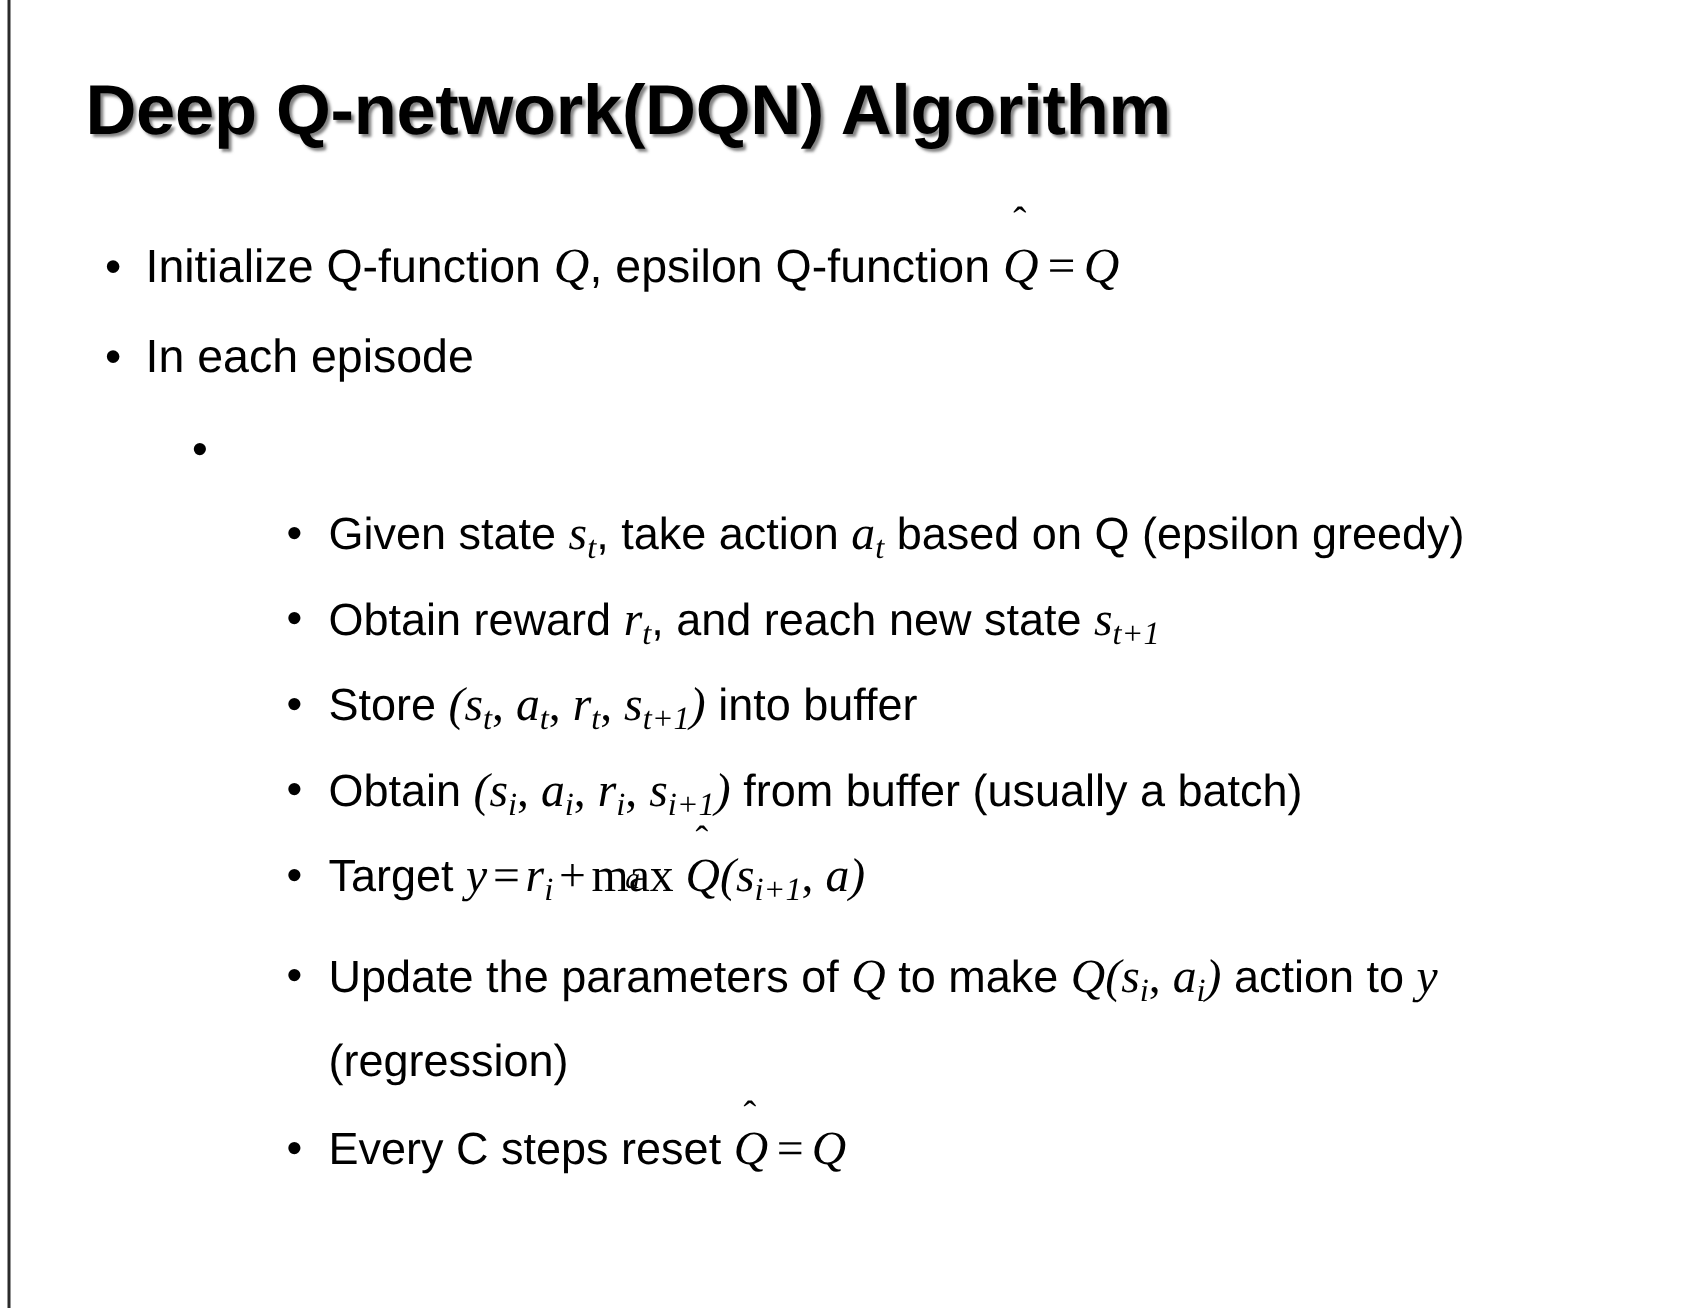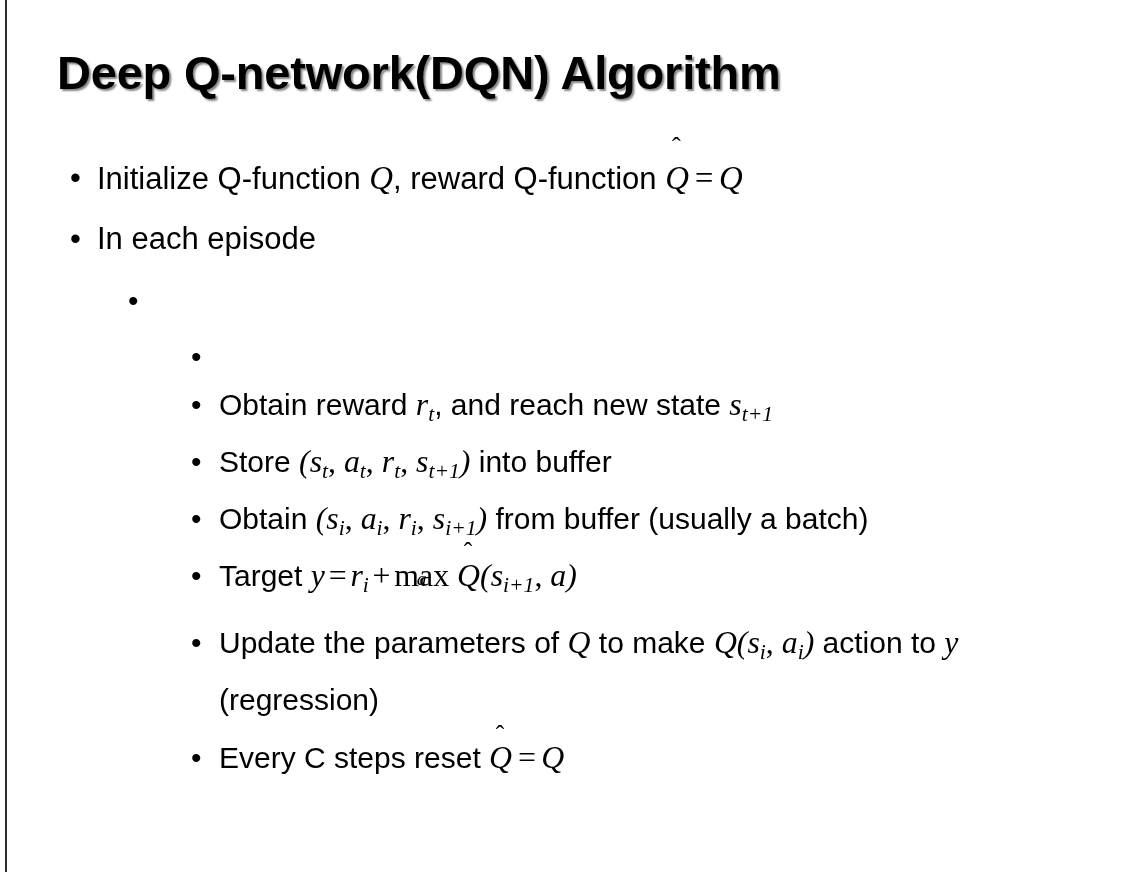--- a/index.html
+++ b/index.html
@@ -153,38 +153,39 @@
 <div class="slide">
 
   <div class="edge-rule"></div>
 
   <div class="slide-title">Deep Q-network(DQN) Algorithm</div>
 
   <div class="body-list">
 
     <div class="bullet-row lvl1">
       <span class="bullet-glyph">•</span>
-      <span class="bullet-text"><span>Initialize Q-function </span><span class="math"><span>Q</span></span><span>, reward Q-function </span><span class="math"><span class="hat"><span>Q</span><span class="hat-mark">ˆ</span></span></span><span class="math op">=</span><span class="math">Q</span></span>
+      <span class="bullet-text"><span>Initialize Q-function </span><span class="math"><span>Q</span></span><span>, epsilon Q-function </span><span class="math"><span class="hat"><span>Q</span><span class="hat-mark">ˆ</span></span></span><span class="math op">=</span><span class="math">Q</span></span>
     </div>
 
     <div class="bullet-row lvl1">
       <span class="bullet-glyph">•</span>
       <span class="bullet-text">In each episode</span>
     </div>
 
     <div class="gap-sm"></div>
 
     <div class="bullet-row lvl2">
       <span class="bullet-glyph">•</span>
     </div>
 
     <div class="gap-sm"></div>
 
     <div class="bullet-row lvl3">
       <span class="bullet-glyph">•</span>
+      <span class="bullet-text"><span>Given state </span><span class="math"><span>s</span><sub>t</sub></span><span>, take action </span><span class="math"><span>a</span><sub>t</sub></span><span> based on Q (epsilon greedy)</span></span>
     </div>
 
     <div class="bullet-row lvl3">
       <span class="bullet-glyph">•</span>
       <span class="bullet-text"><span>Obtain reward </span><span class="math"><span>r</span><sub>t</sub></span><span>, and reach new state </span><span class="math"><span>s</span><sub>t+1</sub></span></span>
     </div>
 
     <div class="bullet-row lvl3">
       <span class="bullet-glyph">•</span>
       <span class="bullet-text"><span>Store </span><span class="math"><span>(</span><span>s</span><sub>t</sub><span class="up">, </span><span>a</span><sub>t</sub><span class="up">, </span><span>r</span><sub>t</sub><span class="up">, </span><span>s</span><sub>t+1</sub><span>)</span></span><span> into buffer</span></span>

